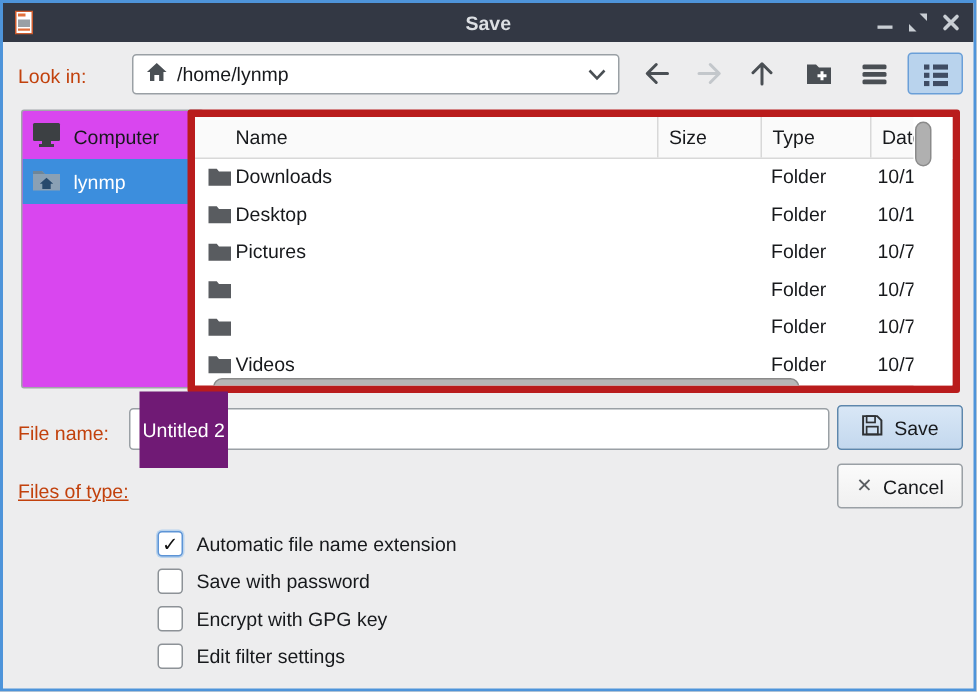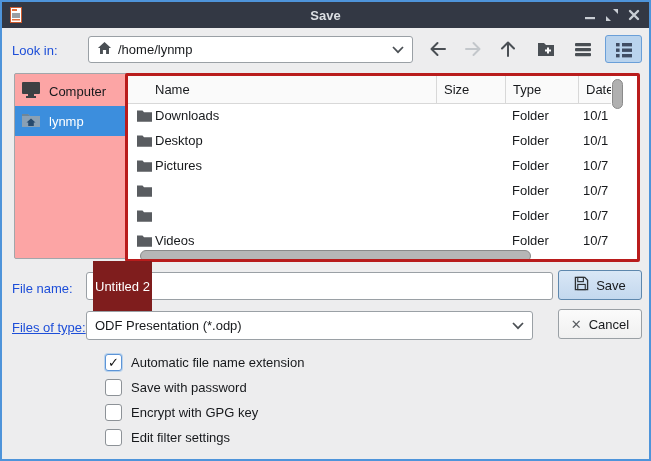--- a/index.html
+++ b/index.html
@@ -4,48 +4,48 @@
 <style>
   html,body{margin:0;padding:0;background:#b8bcc0;font-family:"Liberation Sans","DejaVu Sans",sans-serif;}
   .win{position:relative;width:651px;height:461px;box-sizing:border-box;border:2px solid #4e94da;background:#ededee;overflow:hidden;font-size:13px;color:#17191c;}
   
   .titlebar{position:absolute;left:0;top:0;width:647px;height:26px;background:#333844;display:flex;align-items:center;}
   .title-text{position:absolute;left:0;right:0;text-align:center;color:#dcdfe3;font-weight:bold;font-size:13px;}
   .app-icon{position:absolute;left:8px;top:5px;width:12px;height:16px;}
   .win-controls{position:absolute;right:8px;top:0;height:26px;display:flex;align-items:center;gap:7px;}
   .win-btn{width:15px;height:15px;display:flex;align-items:center;justify-content:center;cursor:pointer;}
   
-  .lbl{position:absolute;color:#1d4ed8;}
+  .lbl{position:absolute;color:#c2410c;}
   .combo{position:absolute;background:#fff;border:1px solid #9aa0a5;border-radius:3px;display:flex;align-items:center;box-sizing:border-box;padding:0 8px;gap:6px;}
   .combo .chev{margin-left:auto;}
   .icon-btn{position:absolute;width:30px;height:28px;display:flex;align-items:center;justify-content:center;border-radius:3px;cursor:pointer;}
   .icon-btn.active{background:#b9d3ed;border:1px solid #6a9fd8;box-sizing:border-box;}
   
-  .sidebar{position:absolute;left:12px;top:71px;width:122px;height:186px;background:#fca5a5;border:1px solid #a2a6aa;border-radius:2px;box-sizing:border-box;padding-top:2px;overflow:hidden;}
+  .sidebar{position:absolute;left:12px;top:71px;width:122px;height:186px;background:#d946ef;border:1px solid #a2a6aa;border-radius:2px;box-sizing:border-box;padding-top:2px;overflow:hidden;}
   .side-item{height:30px;display:flex;align-items:center;gap:8px;padding:0 6px;cursor:pointer;}
   .side-item.selected{background:#3c8edd;color:#fff;}
   
-  .table{position:absolute;left:123px;top:71px;width:515px;height:189px;background:#fff;border:3px solid #b91c1c;border-radius:2px;box-sizing:border-box;overflow:hidden;}
+  .table{position:absolute;left:123px;top:71px;width:515px;height:189px;background:#fff;border:5px solid #b91c1c;border-radius:2px;box-sizing:border-box;overflow:hidden;}
   .thead{position:absolute;left:0;top:0;right:0;height:27px;background:#fafafa;border-bottom:1px solid #d8d8d8;}
   .th{position:absolute;top:0;height:27px;display:flex;align-items:center;padding-left:7px;border-left:1px solid #d8d8d8;box-sizing:border-box;overflow:hidden;white-space:nowrap;cursor:pointer;}
   .th.first{border-left:none;padding-left:27px;}
   .tbody{position:absolute;left:0;top:27px;right:0;bottom:0;overflow:hidden;}
   .trow{position:relative;height:25px;cursor:pointer;}
   .trow .ficon{position:absolute;left:8px;top:6px;}
   .cell{position:absolute;top:0;height:25px;display:flex;align-items:center;overflow:hidden;white-space:nowrap;}
   .c-name{left:27px;width:278px;}
   .c-size{left:315px;width:60px;justify-content:flex-start;}
   .c-type{left:384px;width:64px;}
   .c-date{left:455px;width:32px;}
   .vscroll{position:absolute;top:0;right:0;width:26px;bottom:0;background:#fff;}
   .vthumb{position:absolute;left:1px;top:3px;width:11px;height:30px;background:#b0b0b0;border:1px solid #8a8a8a;border-radius:6px;box-sizing:border-box;cursor:pointer;}
   .hthumb{position:absolute;left:12px;top:174px;width:391px;height:12px;background:#b6b6b6;border:1px solid #8a8a8a;border-radius:6px;box-sizing:border-box;cursor:pointer;}
   
   .input{position:absolute;background:#fff;border:1px solid #9aa0a5;border-radius:3px;box-sizing:border-box;display:flex;align-items:center;padding:0 6px;}
-  .sel{background:#7f1d1d;color:#fff;padding:18px 2px;}
+  .sel{background:#701a75;color:#fff;padding:18px 2px;}
   .btn{position:absolute;display:flex;align-items:center;justify-content:center;gap:7px;border-radius:3px;box-sizing:border-box;cursor:pointer;}
   .btn-save{background:linear-gradient(#d9e7f6,#c3d8ee);border:1px solid #5d87ad;}
   .btn-cancel{background:linear-gradient(#fbfbfb,#f0f0f0);border:1px solid #9aa0a5;}
   .x-glyph{color:#5a5e62;font-weight:bold;font-size:13px;}
   
   .checks{position:absolute;left:103px;top:348px;}
   .chk-row{height:25px;display:flex;align-items:center;gap:9px;cursor:pointer;}
   .box{width:17px;height:17px;background:#fff;border:1px solid #8d9297;border-radius:3px;box-sizing:border-box;display:flex;align-items:center;justify-content:center;font-size:13px;font-weight:bold;color:#111;}
   .box.focused{border-color:#5d94d6;box-shadow:0 0 0 1px #b9d3ed;}
 </style>
@@ -236,28 +236,20 @@
       <svg width="15" height="15" viewBox="0 0 16 16">
           <path d="M1.5 1.5 h10 l3 3 v10 h-13 z" fill="none" stroke="#2e3134" stroke-width="1.4"></path>
           <rect x="4" y="1.5" width="6" height="4.5" fill="none" stroke="#2e3134" stroke-width="1.2"></rect>
           <rect x="4" y="9" width="8" height="5.5" fill="none" stroke="#2e3134" stroke-width="1.2"></rect>
         </svg>
     </span>
     <span>Save</span>
   </div>
 
   <span class="lbl" style="left:10px;top:318px;text-decoration:underline;">Files of type:</span>
-  <div class="combo" style="left:84px;top:309px;width:447px;height:29px;">
-    <span>ODF Presentation (*.odp)</span>
-    <span class="chev">
-      <svg width="12" height="8" viewBox="0 0 12 8">
-          <path d="M1 1 L6 6.2 L11 1" stroke="#4a4f54" stroke-width="1.7" fill="none"></path>
-        </svg>
-    </span>
-  </div>
   <div class="btn btn-cancel" style="left:556px;top:307px;width:84px;height:30px;">
     <span class="x-glyph">✕</span>
     <span>Cancel</span>
   </div>
 
   <div class="checks">
     <div class="chk-row">
       <span class="box focused">
           <span>✓</span>
         </span>

